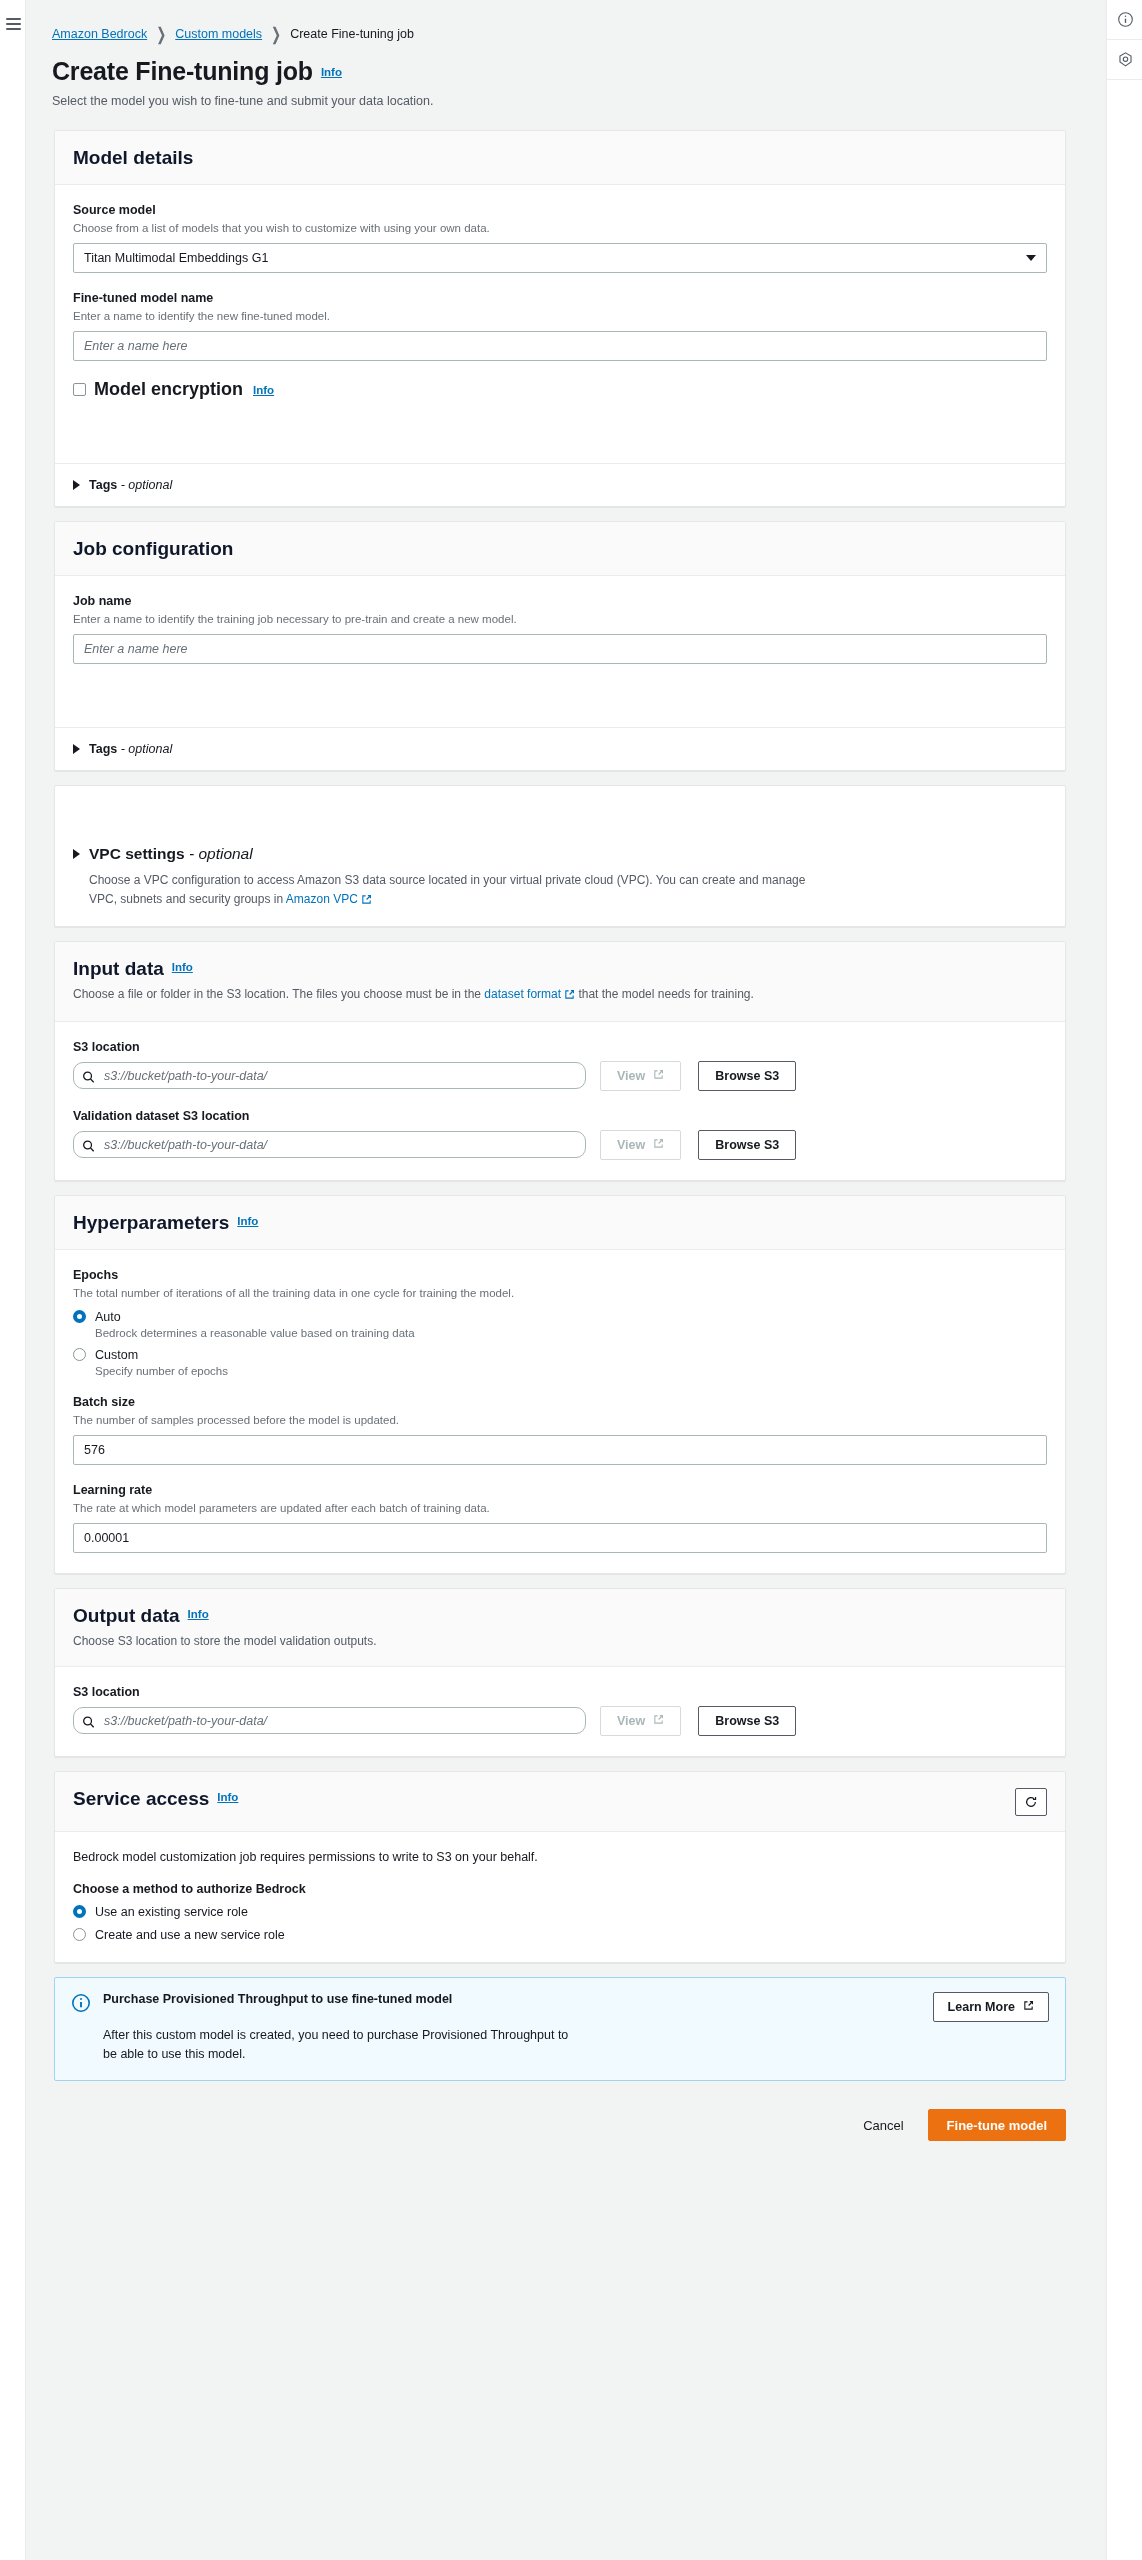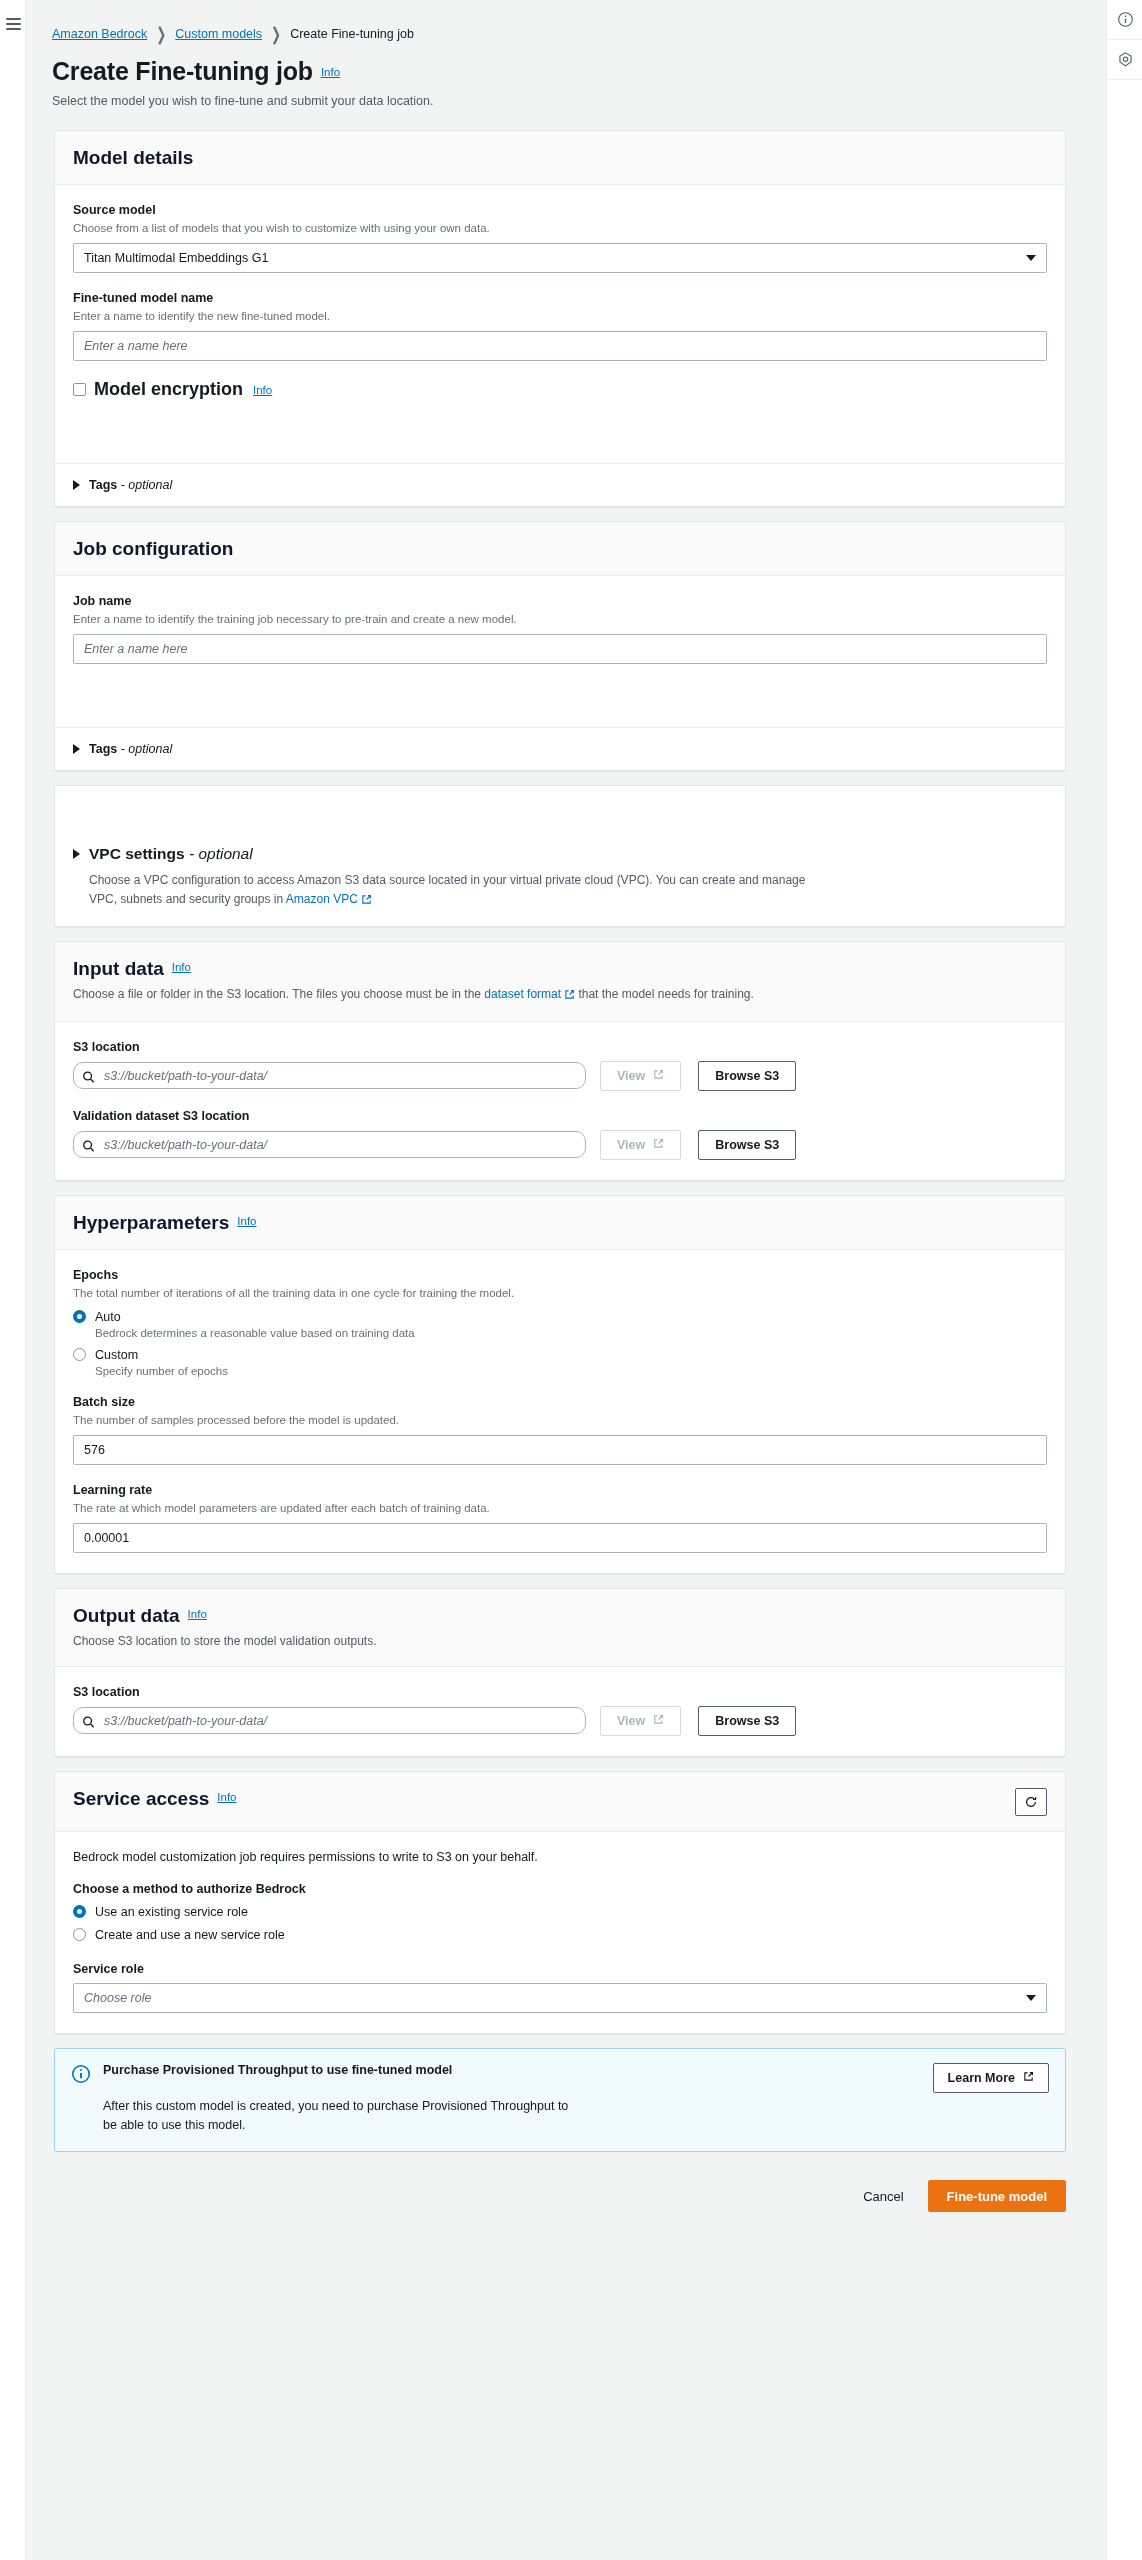--- a/index.html
+++ b/index.html
@@ -68,21 +68,21 @@
     transform: scaleY(1.45); display: inline-block;
   }
   .bc-current { color: #16191f; }
 
   .page-header { padding: 10px 0 0 26px; }
   h1.page-title {
     font-size: 25px; font-weight: 700; letter-spacing: -0.2px;
     color: #16191f; display: inline-block; vertical-align: baseline;
   }
   .info-link {
-    color: #0073bb; font-size: 11.5px; font-weight: 400;
+    color: #0073bb; font-size: 11.5px; font-weight: 700;
     text-decoration: underline; cursor: pointer;
     margin-left: 8px; vertical-align: 4px;
   }
   .page-sub {
     font-size: 12.5px; color: #545b64;
     padding: 8px 0 0 26px;
   }
 
   
   .card {
@@ -513,27 +513,20 @@
           <div class="label">Choose a method to authorize Bedrock</div>
           <div class="radiorow">
             <span class="radio checked"></span>
             <span class="radio-label">Use an existing service role</span>
           </div>
           <div class="radiorow">
             <span class="radio"></span>
             <span class="radio-label">Create and use a new service role</span>
           </div>
         </div>
-        <div class="field" style="margin-top:20px">
-          <div class="label">Service role</div>
-          <div class="select placeholder-text">
-            <span>Choose role</span>
-            <span class="caret"></span>
-          </div>
-        </div>
       </div>
     </section>
 
     <div class="alert">
       <span class="alert-ico">
         <svg viewBox="0 0 20 20" fill="none" stroke="#0073bb" stroke-width="1.6">
           <circle cx="10" cy="10" r="8.2"></circle>
           <line x1="10" y1="9" x2="10" y2="14.2" stroke-width="1.9"></line>
           <circle cx="10" cy="6" r="1" fill="#0073bb" stroke="none"></circle>
         </svg>

